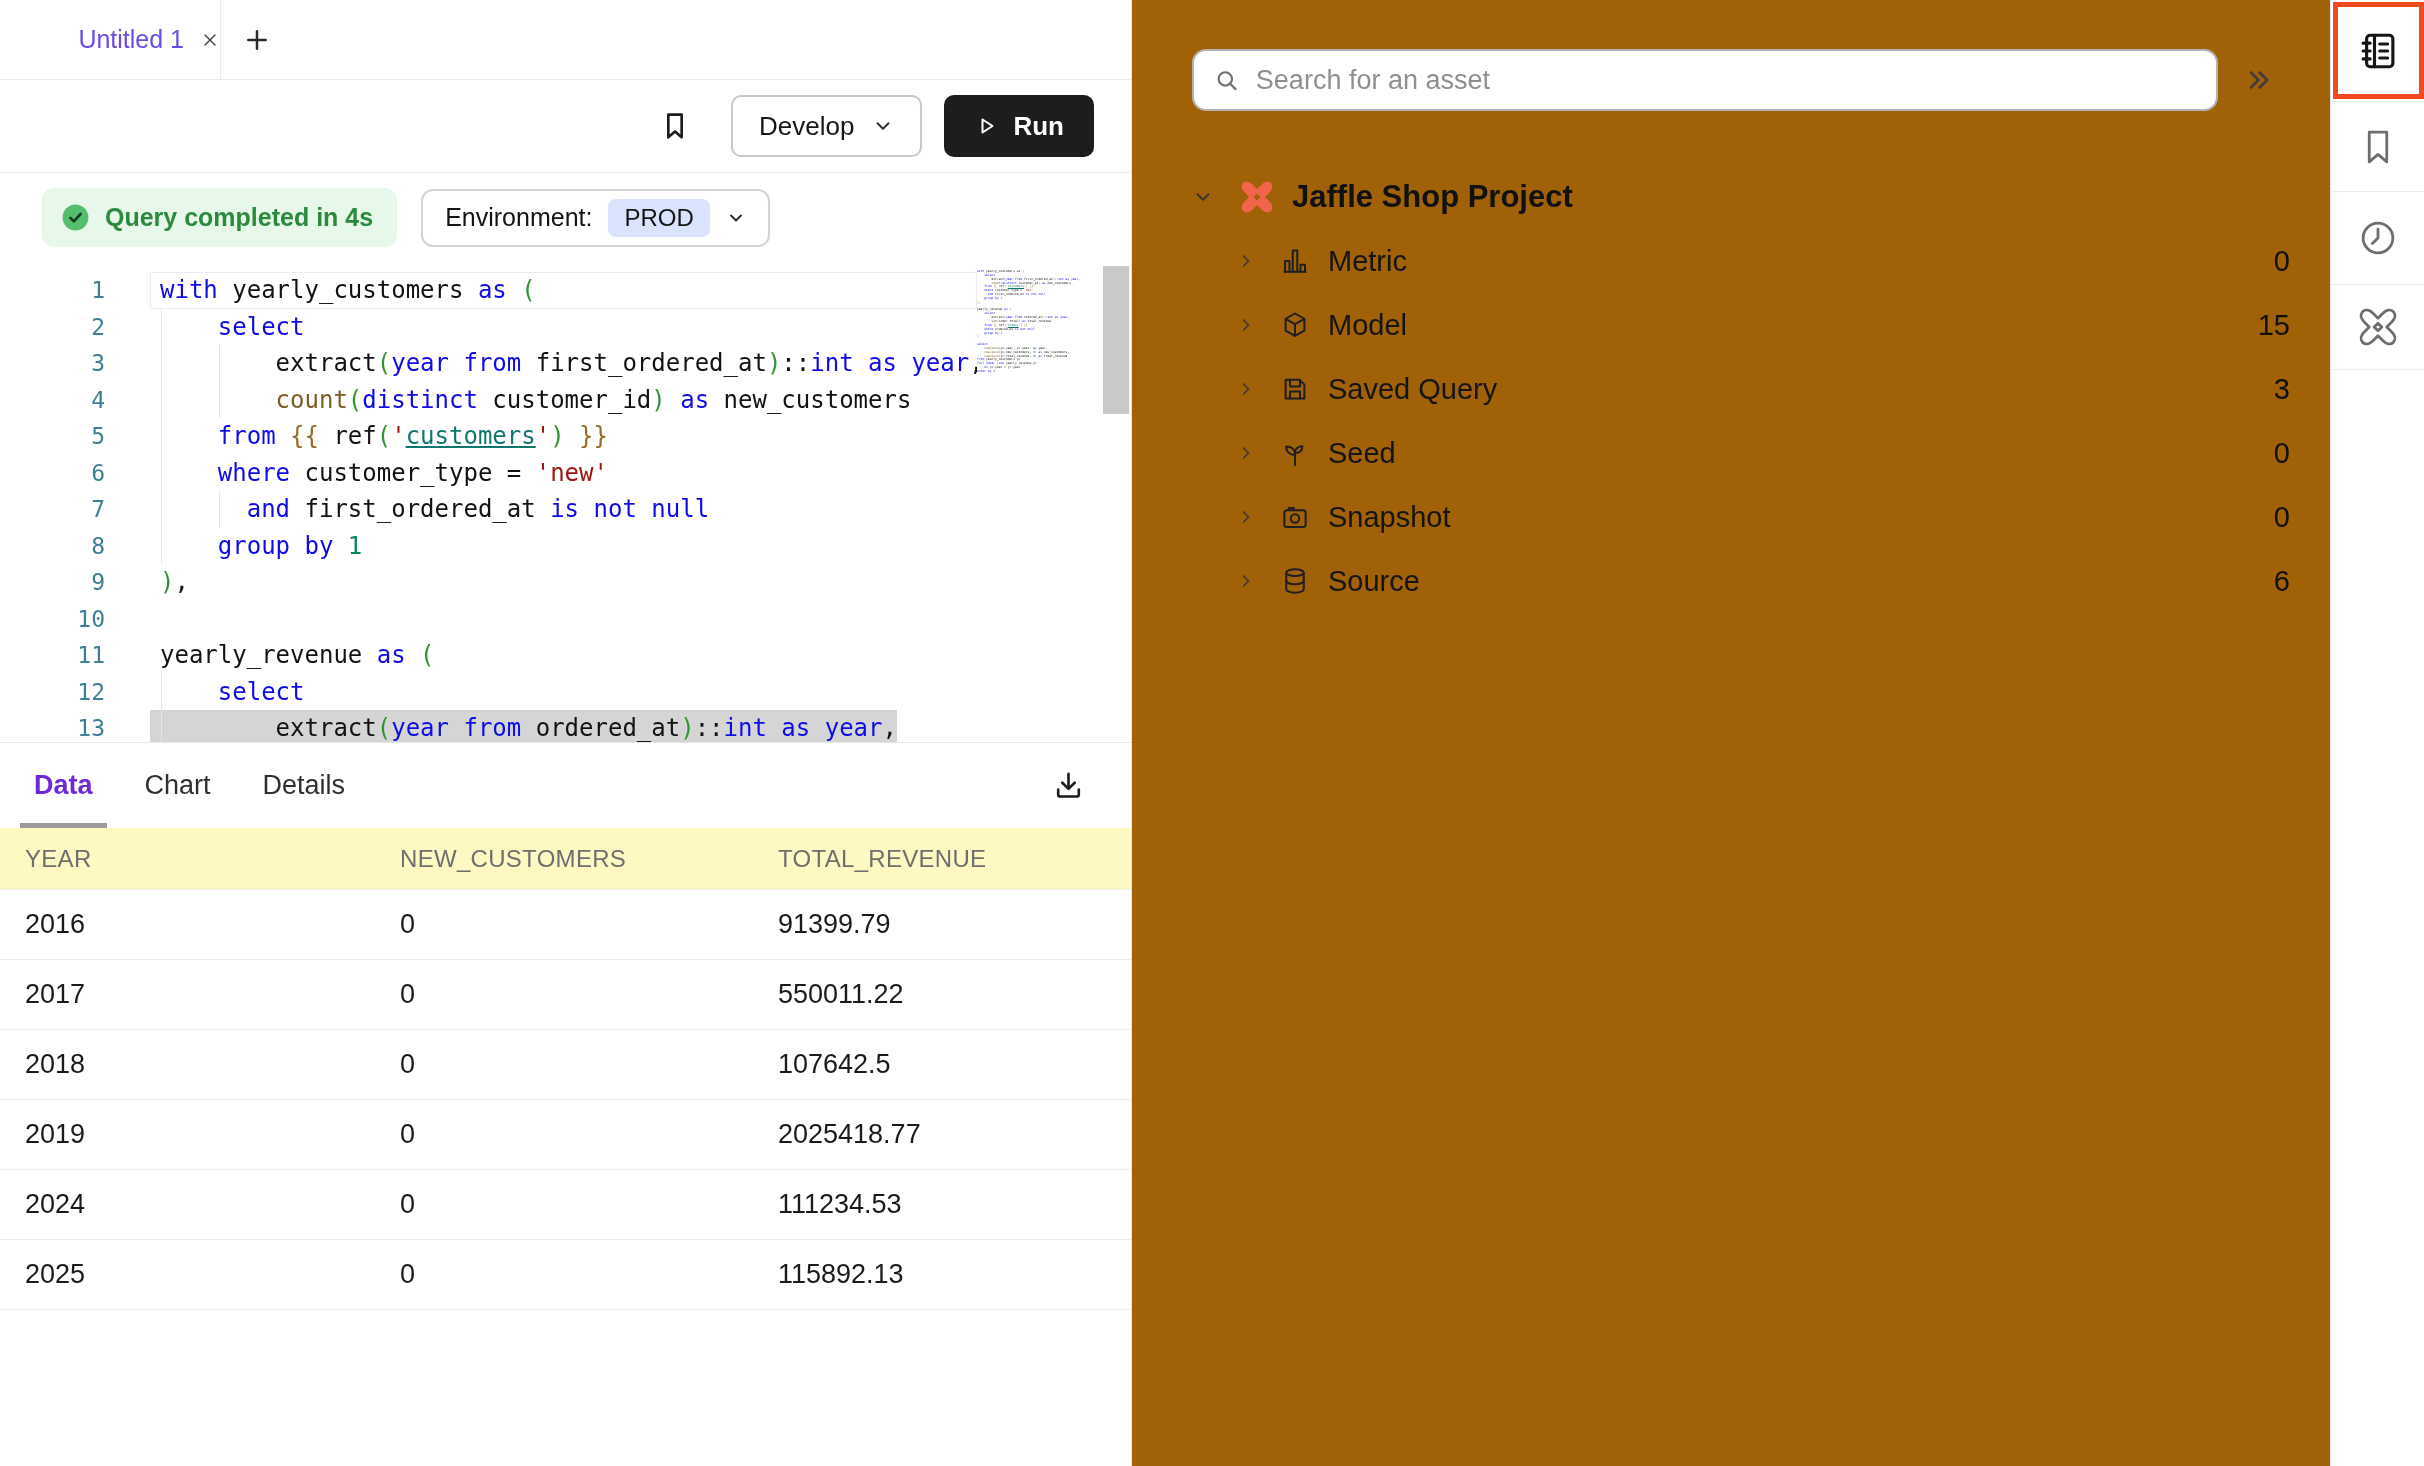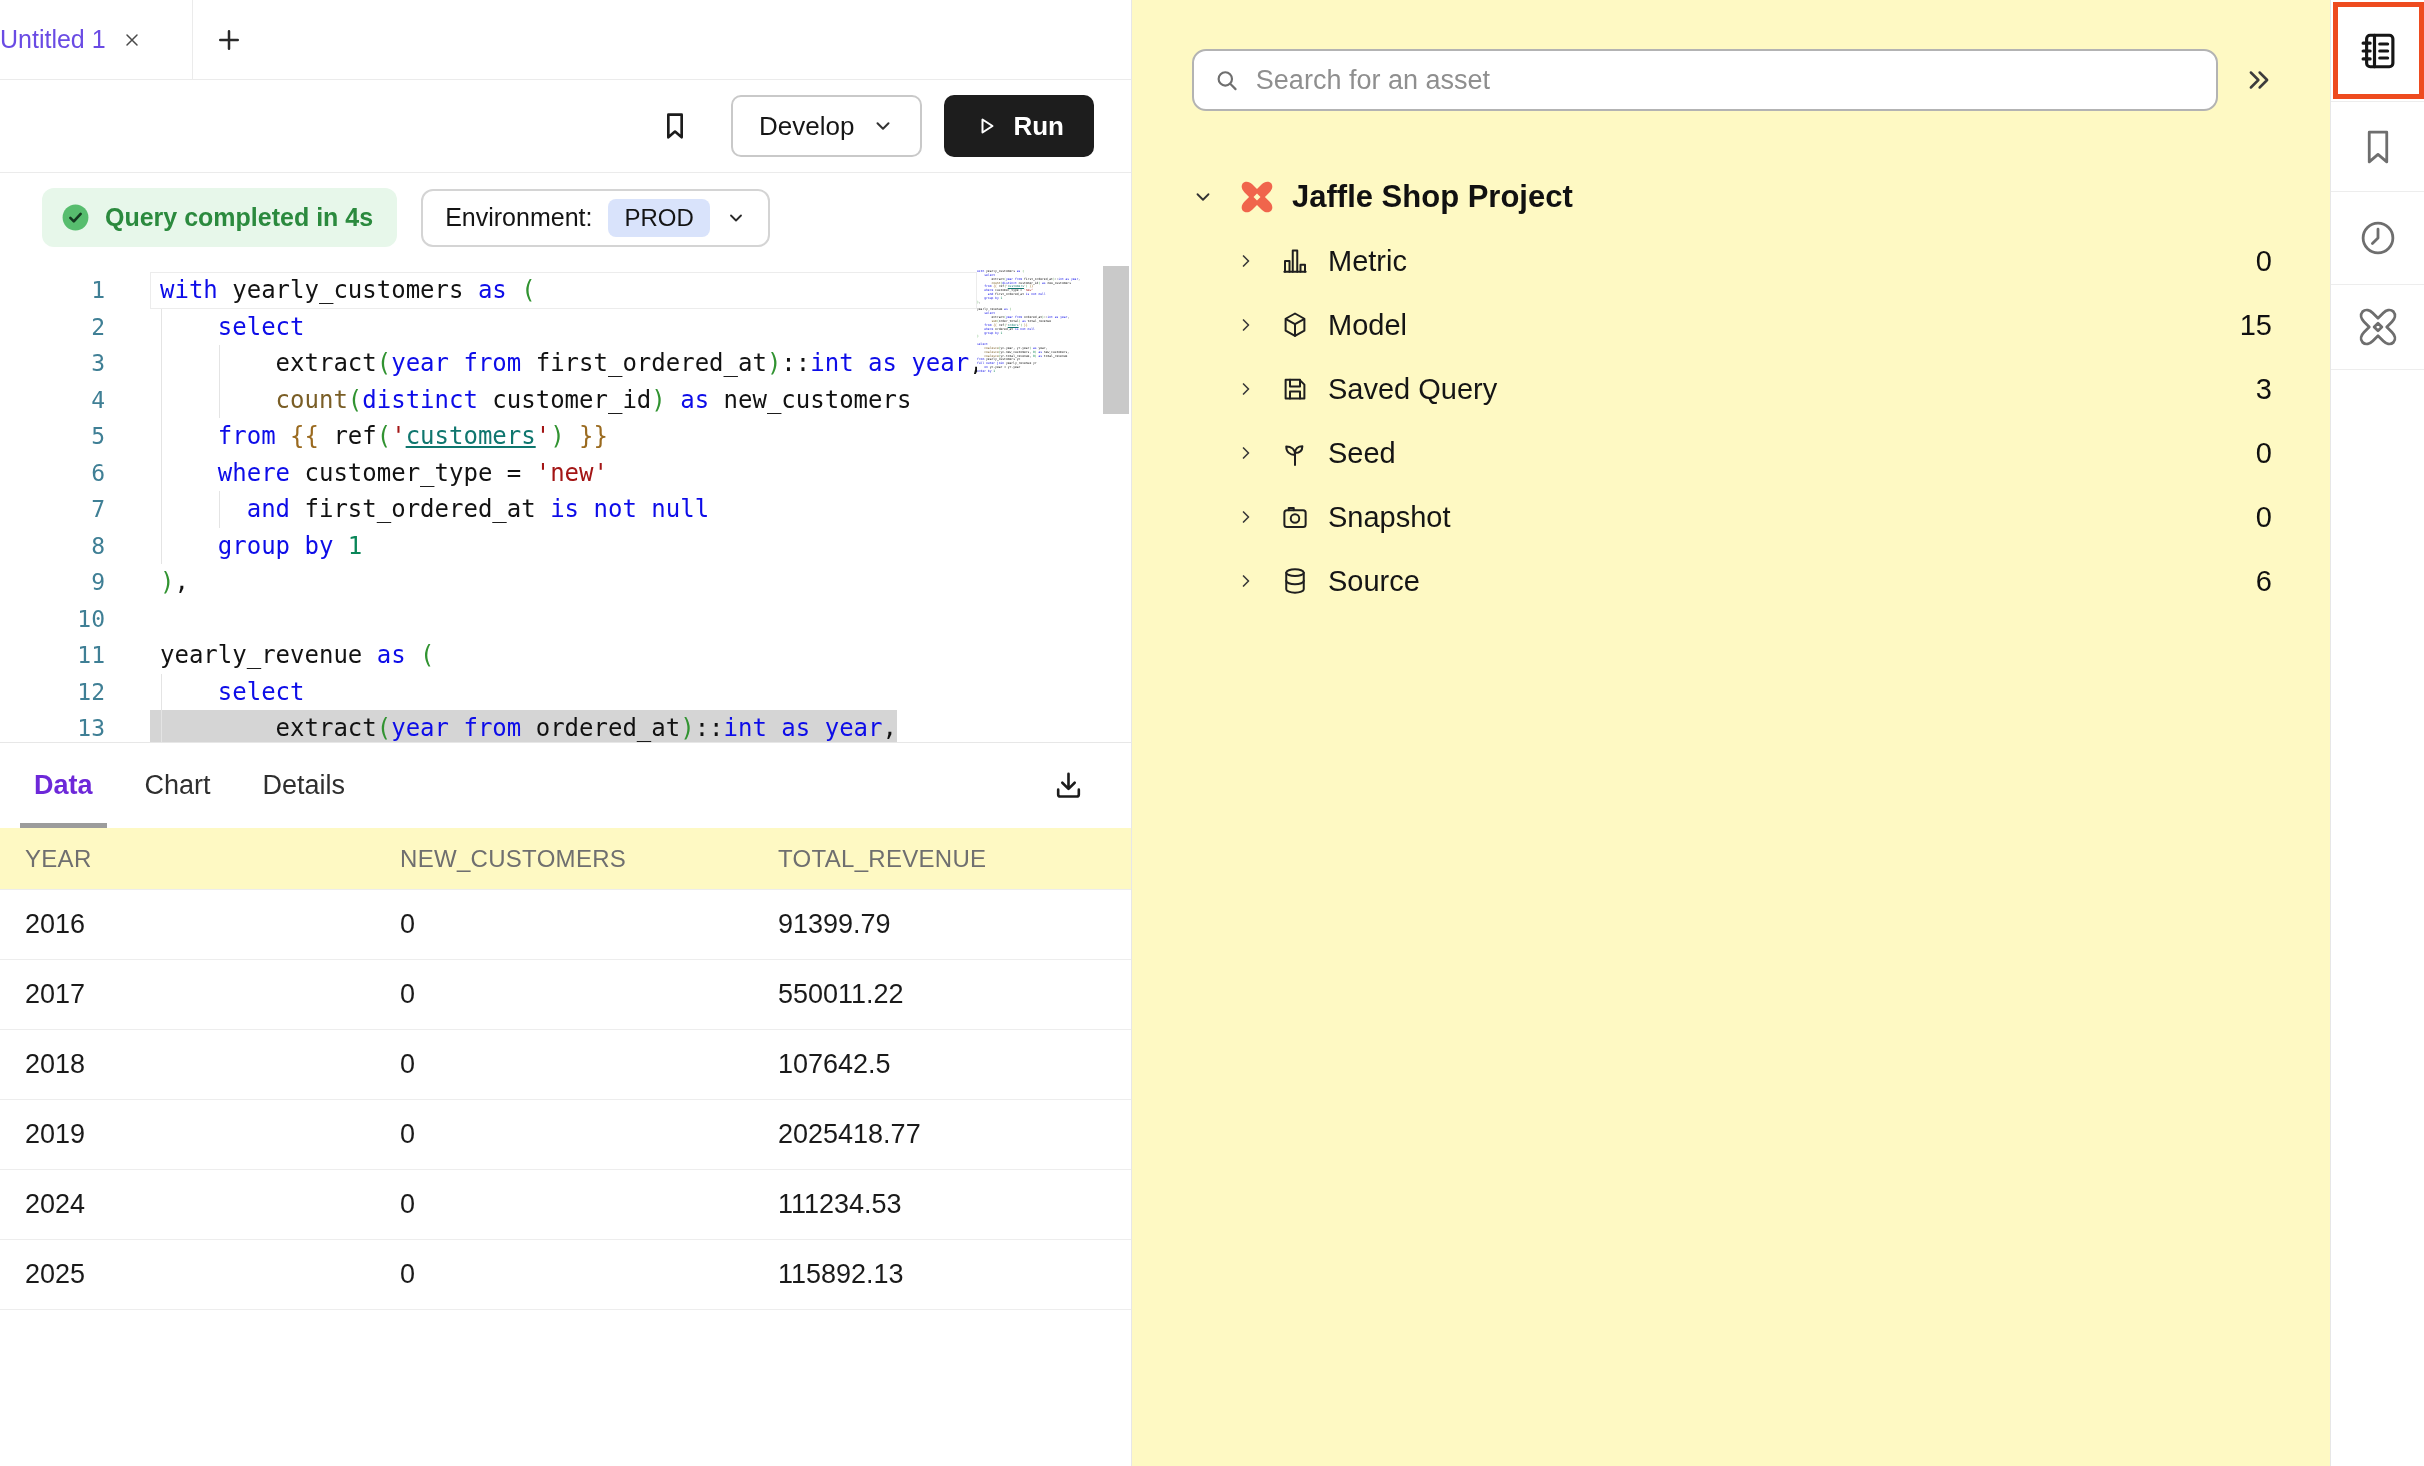--- a/index.html
+++ b/index.html
@@ -4,21 +4,21 @@
 <style>
   * { box-sizing: border-box; margin: 0; padding: 0; }
   body { margin:0; background:#fff; font-family:"Liberation Sans", sans-serif; color:#111; }
   #app { position:relative; width:2424px; height:1466px; background:#fff; overflow:hidden; }
   svg { display:block; }
 
   
   .left-pane { position:absolute; left:0; top:0; width:1132px; height:100%; border-right:1px solid #e7e7e7; background:#fff; }
 
   .tab-bar { height:80px; border-bottom:1px solid #ebebeb; display:flex; align-items:stretch; }
-  .file-tab { width:193px; border-right:1px solid #ebebeb; display:flex; align-items:center; justify-content:flex-start; gap:16px; cursor:pointer; }
+  .file-tab { width:221px; border-right:1px solid #ebebeb; display:flex; align-items:center; justify-content:flex-end; gap:16px; cursor:pointer; }
   .file-tab-label { color:#6a4be4; font-size:25px; font-weight:500; }
   .new-tab { width:72px; background:none; border:none; display:flex; align-items:center; justify-content:center; cursor:pointer; }
 
   .toolbar { height:93px; border-bottom:1px solid #ebebeb; display:flex; align-items:center; justify-content:flex-end; padding-right:37px; }
   .bookmark-btn { background:none; border:none; margin-right:40px; cursor:pointer; }
   .develop-btn { height:62px; border:2px solid #c9c9c9; border-radius:10px; background:#fff; display:flex; align-items:center; gap:18px; padding:0 26px; font-size:26px; font-weight:500; font-family:inherit; color:#161616; margin-right:22px; cursor:pointer; }
   .run-btn { height:62px; border:none; border-radius:10px; background:#1d1d1d; color:#fff; display:flex; align-items:center; gap:15px; padding:0 30px; font-size:26px; font-weight:600; font-family:inherit; cursor:pointer; }
 
   .status-row { height:89px; display:flex; align-items:center; padding-left:42px; gap:24px; }
   .status-pill { height:59px; border-radius:12px; background:#e7f7ea; color:#2b8a3e; display:flex; align-items:center; gap:14px; padding:0 24px 0 18px; font-size:25px; font-weight:600; }
@@ -47,21 +47,21 @@
   .rtab { display:flex; align-items:center; padding:0 14px; margin-right:24px; font-size:27px; color:#2f2f2f; position:relative; background:none; border:none; font-family:inherit; cursor:pointer; }
   .rtab.active { font-weight:700; color:#6d28d9; }
   .rtab.active::after { content:""; position:absolute; left:0; right:0; bottom:0; height:5px; background:#9c9c9c; }
   .download-btn { margin-left:auto; margin-right:46px; background:none; border:none; display:flex; align-items:center; cursor:pointer; }
 
   .thead { display:grid; grid-template-columns:375px 378px 1fr; height:62px; align-items:center; background:#fef9c3; color:#6f6f6f; font-size:24px; letter-spacing:.3px; border-bottom:1px solid #ededed; }
   .trow { display:grid; grid-template-columns:375px 378px 1fr; height:70px; align-items:center; border-bottom:1px solid #ededed; font-size:27px; color:#1a1a1a; }
   .thead > div, .trow > div { padding-left:25px; }
 
   
-  .right-panel { position:absolute; left:1132px; top:0; right:94px; height:100%; background:#fef9c3; }
+  .right-panel { position:absolute; left:1132px; top:0; right:76px; height:100%; background:#a16207; }
   .search-row { display:flex; align-items:center; padding:49px 0 0 60px; }
   .search-box { width:1026px; height:62px; border:2px solid #b3b3b3; border-radius:14px; display:flex; align-items:center; padding:0 20px; gap:16px; background:#fff; }
   .search-box input { border:none; outline:none; font-size:27px; color:#333; width:100%; font-family:inherit; background:transparent; }
   .search-box input::placeholder { color:#8f8f8f; }
   .collapse-btn { margin-left:26px; background:none; border:none; cursor:pointer; }
   .explore-title { margin:70px 0 0 51px; font-size:40px; font-weight:600; letter-spacing:-0.5px; color:#111; }
   .tree { margin-top:54px; }
   .project-row { height:64px; display:flex; align-items:center; padding-left:60px; cursor:pointer; }
   .project-name { margin-left:16px; font-size:31px; font-weight:600; color:#111; }
   .tree-item { height:64px; display:flex; align-items:center; padding-left:104px; padding-right:58px; cursor:pointer; }

